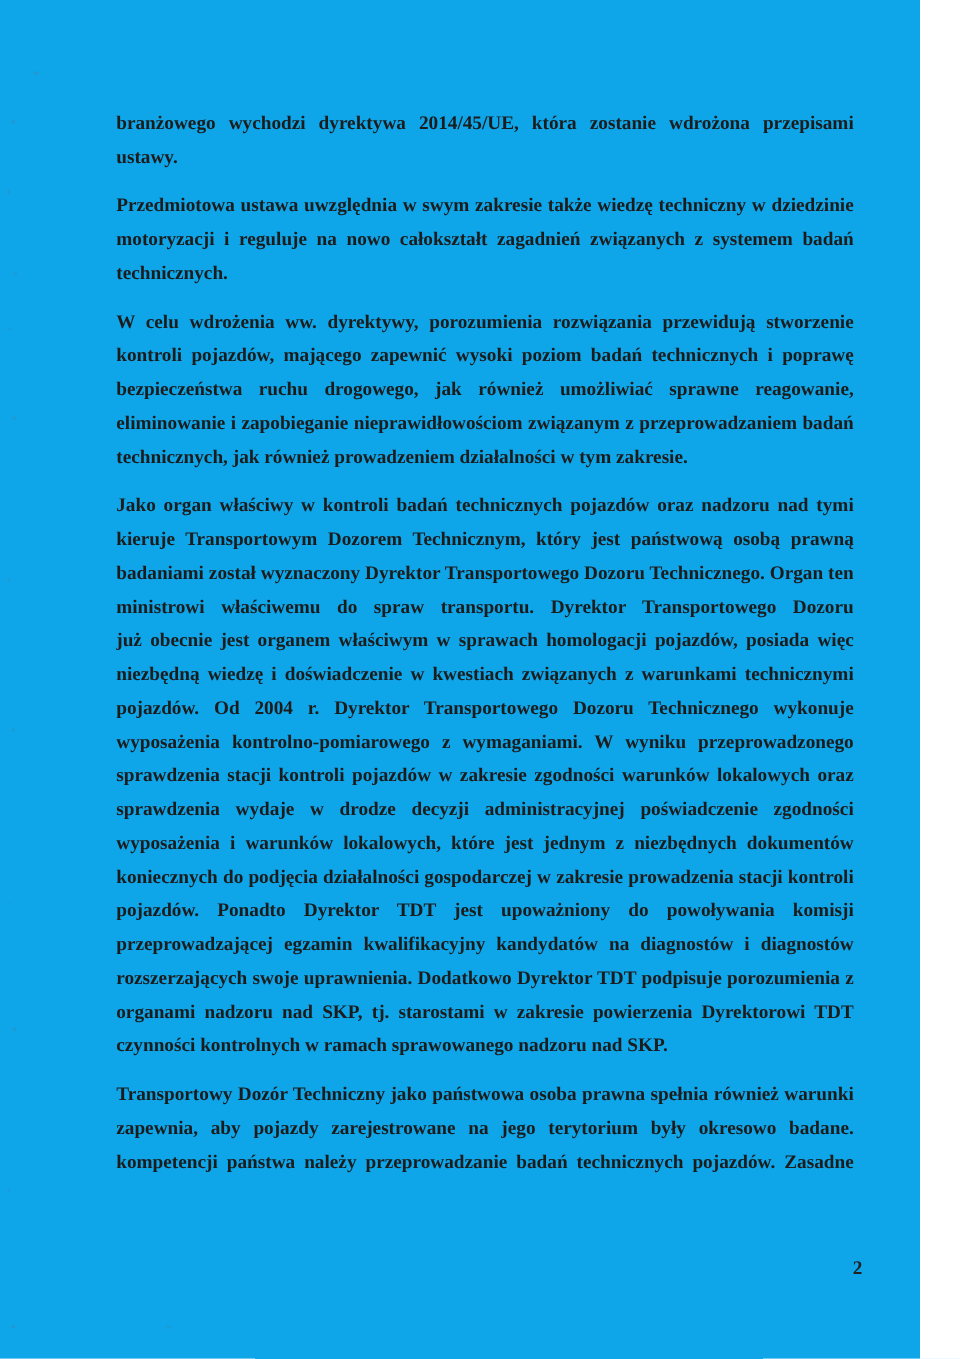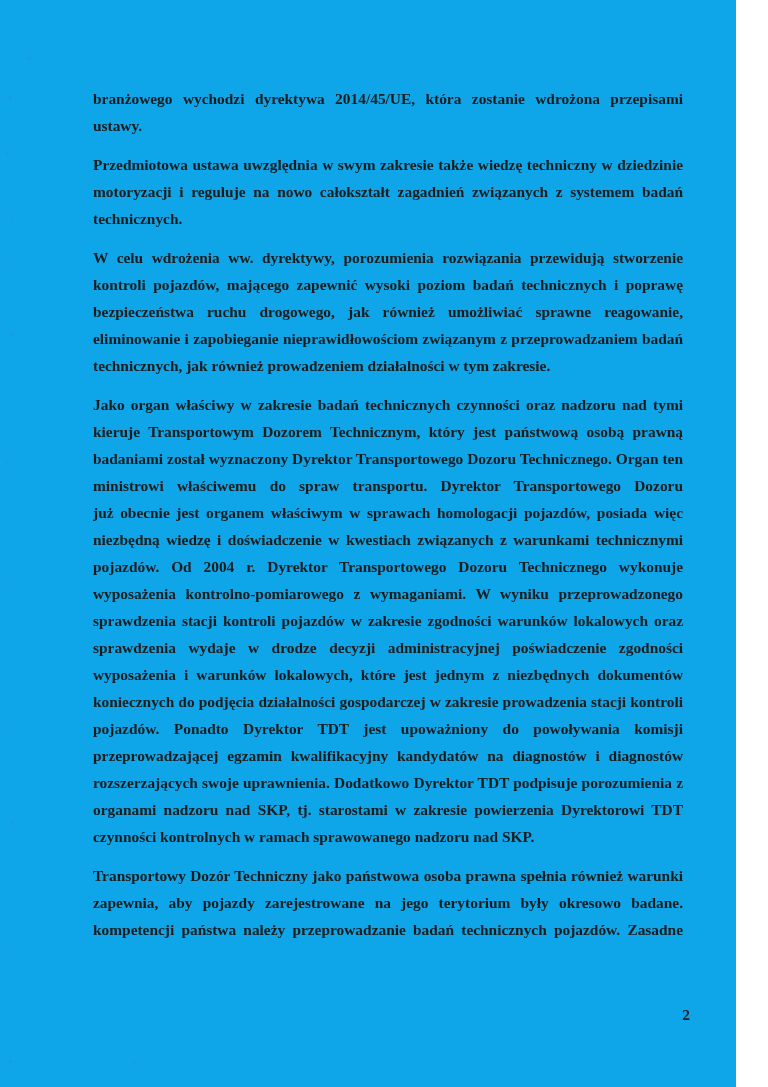--- a/index.html
+++ b/index.html
@@ -72,21 +72,21 @@
         <div class="text-line last-line">technicznych.</div>
       </div>
       <div class="paragraph">
         <div class="text-line">W celu wdrożenia ww. dyrektywy, porozumienia rozwiązania przewidują stworzenie</div>
         <div class="text-line">kontroli pojazdów, mającego zapewnić wysoki poziom badań technicznych i poprawę</div>
         <div class="text-line">bezpieczeństwa ruchu drogowego, jak również umożliwiać sprawne reagowanie,</div>
         <div class="text-line">eliminowanie i zapobieganie nieprawidłowościom związanym z przeprowadzaniem badań</div>
         <div class="text-line last-line">technicznych, jak również prowadzeniem działalności w tym zakresie.</div>
       </div>
       <div class="paragraph">
-        <div class="text-line">Jako organ właściwy w zakresie badań technicznych czynności oraz nadzoru nad tymi</div>
+        <div class="text-line">Jako organ właściwy w kontroli badań technicznych pojazdów oraz nadzoru nad tymi</div>
         <div class="text-line">kieruje Transportowym Dozorem Technicznym, który jest państwową osobą prawną podległą</div>
         <div class="text-line">badaniami został wyznaczony Dyrektor Transportowego Dozoru Technicznego. Organ ten</div>
         <div class="text-line">ministrowi właściwemu do spraw transportu. Dyrektor Transportowego Dozoru Technicznego</div>
         <div class="text-line">już obecnie jest organem właściwym w sprawach homologacji pojazdów, posiada więc</div>
         <div class="text-line">niezbędną wiedzę i doświadczenie w kwestiach związanych z warunkami technicznymi</div>
         <div class="text-line">pojazdów. Od 2004 r. Dyrektor Transportowego Dozoru Technicznego wykonuje</div>
         <div class="text-line">wyposażenia kontrolno-pomiarowego z wymaganiami. W wyniku przeprowadzonego</div>
         <div class="text-line">sprawdzenia stacji kontroli pojazdów w zakresie zgodności warunków lokalowych oraz</div>
         <div class="text-line">sprawdzenia wydaje w drodze decyzji administracyjnej poświadczenie zgodności</div>
         <div class="text-line">wyposażenia i warunków lokalowych, które jest jednym z niezbędnych dokumentów</div>

